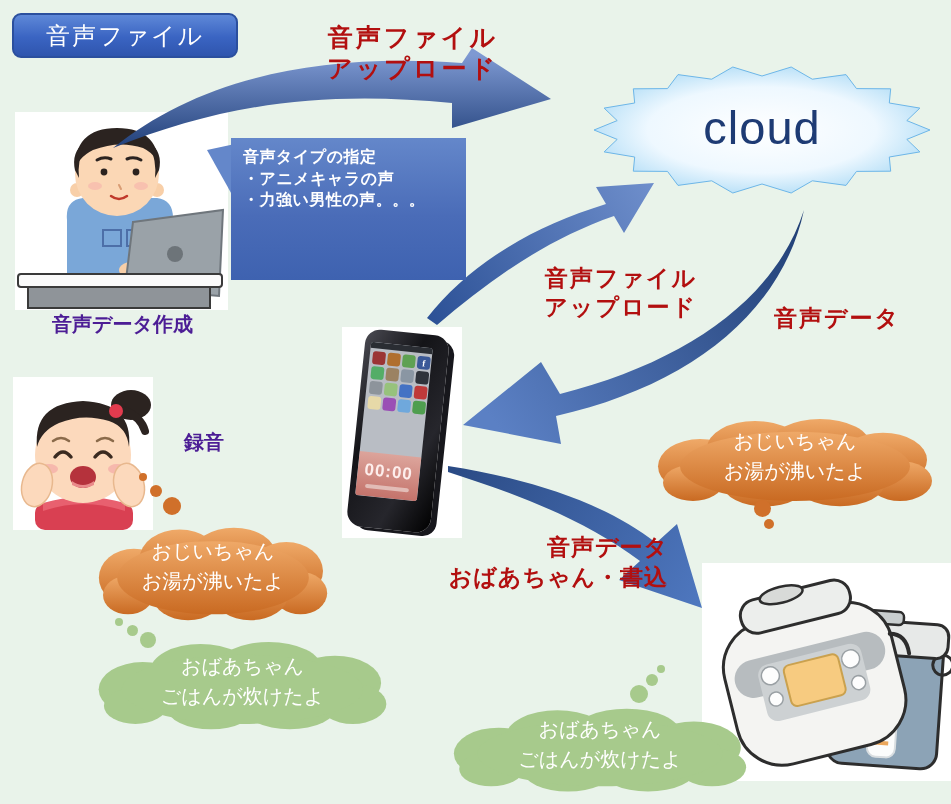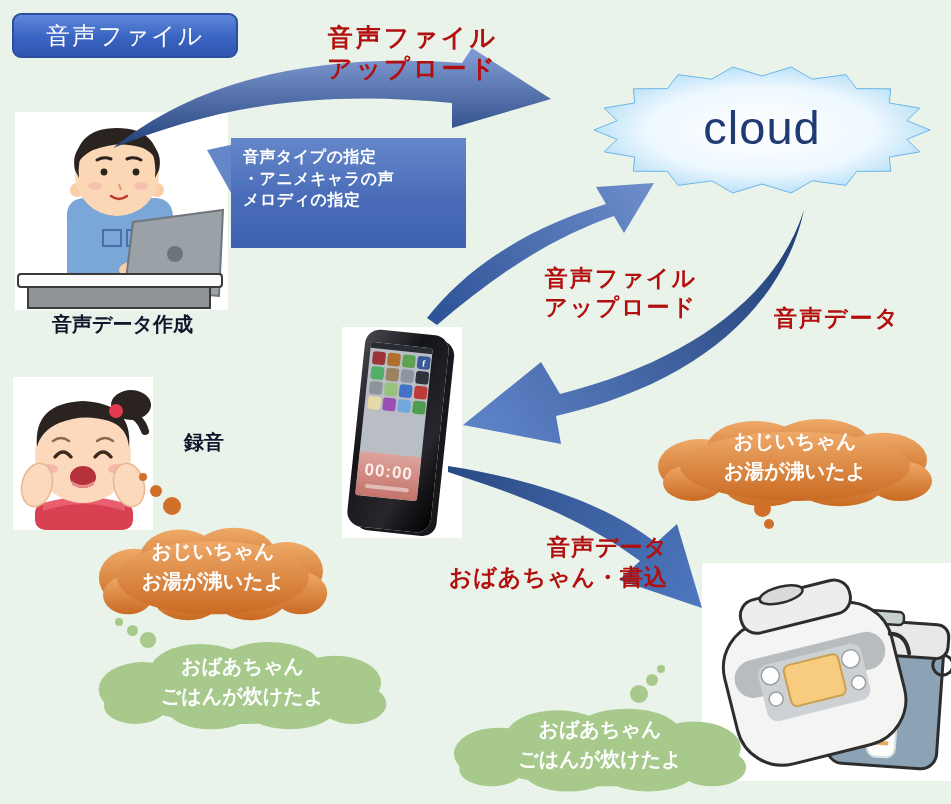--- a/index.html
+++ b/index.html
@@ -20,42 +20,42 @@
     color:#ffffff;font-size:24px;letter-spacing:2px;
   }
 
   
   .redlabel{position:absolute;color:#b20f0f;font-weight:bold;text-align:center;}
   .redlabel .ln{display:block;text-align:right;}
   .lbl-top{left:298px;top:22px;width:200px;font-size:25px;line-height:31px;letter-spacing:3px;}
   .lbl-mid{left:502px;top:264px;width:195px;font-size:23px;line-height:29px;letter-spacing:2px;}
   .lbl-right{left:700px;top:304px;width:200px;font-size:23px;line-height:29px;letter-spacing:2px;}
   .lbl-write{left:408px;top:532px;width:260px;font-size:23px;line-height:30px;letter-spacing:1px;}
-  .caption{position:absolute;color:#0f172a;font-weight:bold;text-align:center;font-size:20px;}
+  .caption{position:absolute;color:#4c1d95;font-weight:bold;text-align:center;font-size:20px;}
 
   
   .cloud-label{
     position:absolute;left:586px;top:58px;width:352px;height:138px;
     display:flex;align-items:center;justify-content:center;
     color:#1e3b74;font-size:47px;font-weight:normal;letter-spacing:1px;
   }
 
   
   .callout{
-    position:absolute;left:231px;top:138px;width:235px;height:110px;
+    position:absolute;left:231px;top:138px;width:235px;height:142px;
     background:linear-gradient(180deg,#6487ca 0%,#4a6cb8 55%,#3e62b0 100%);
     color:#ffffff;font-weight:bold;font-size:16px;line-height:21.5px;
     padding:8px 16px 0 12px;box-sizing:border-box;letter-spacing:0.5px;
   }
   .callout .cl{display:block;white-space:nowrap;}
 
   
   .bubble{position:absolute;}
   .bubble svg{position:absolute;left:0;top:0;width:100%;height:100%;}
-  .btext{position:relative;color:#ffffff;font-weight:bold;text-align:center;font-size:20px;line-height:30px;}
+  .btext{position:relative;color:#ffffff;font-weight:normal;text-align:center;font-size:20px;line-height:30px;}
   .btext .ln{display:block;}
   .tail{position:absolute;border-radius:50%;}
   .tail-o{background:#d0702a;}
   .tail-g{background:#a7ca8c;}
 
   
   .phone{
     position:absolute;left:14px;top:5px;width:84px;height:198px;
     background:linear-gradient(115deg,#4a4a52 0%,#141418 35%,#26262c 70%,#000000 100%);
     border-radius:15px;transform:rotate(6deg);
@@ -239,21 +239,21 @@
     <polygon fill="url(#cg)" stroke="#6db6e8" stroke-width="1" points="344,72 320.8,81.4 333.9,93.9 303.3,99 304.7,113.2 270.5,113.4 260,127.4 226.3,122.8 205.2,135 176,126 146.8,135 125.7,122.8 92,127.4 81.5,113.4 47.3,113.2 48.7,99 18.1,93.9 31.2,81.4 8,72 31.2,62.6 18.1,50.1 48.7,45 47.3,30.8 81.5,30.6 92,16.6 125.7,21.2 146.8,9 176,18 205.2,9 226.3,21.2 260,16.6 270.5,30.6 304.7,30.8 303.3,45 333.9,50.1 320.8,62.6"></polygon>
   </svg>
   <div class="cloud-label">cloud</div>
 
   <svg class="abs" style="left:205px;top:142px;" width="30" height="60">
     <polygon points="30,2 2,8 30,58" fill="#6487ca"></polygon>
   </svg>
   <div class="callout">
     <span class="cl">音声タイプの指定</span>
     <span class="cl">・アニメキャラの声</span>
-    <span class="cl">メロディの指定</span>
+    <span class="cl">・力強い男性の声。。。</span>
   </div>
 
   <div class="titlebox">
     <span>音声ファイル</span>
   </div>
 
   <div class="redlabel lbl-top">
     <span class="ln">音声ファイル</span>
     <span class="ln">アップロード</span>
   </div>

